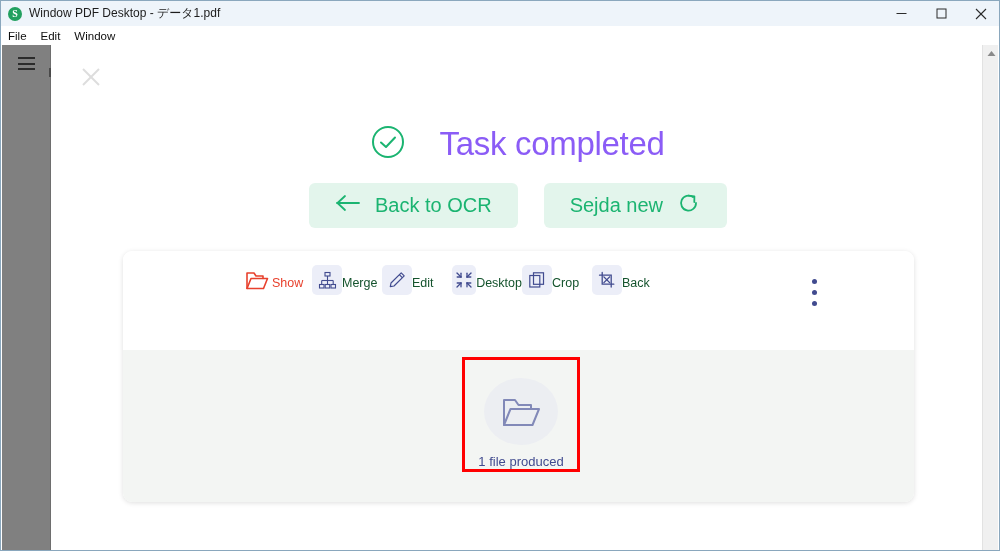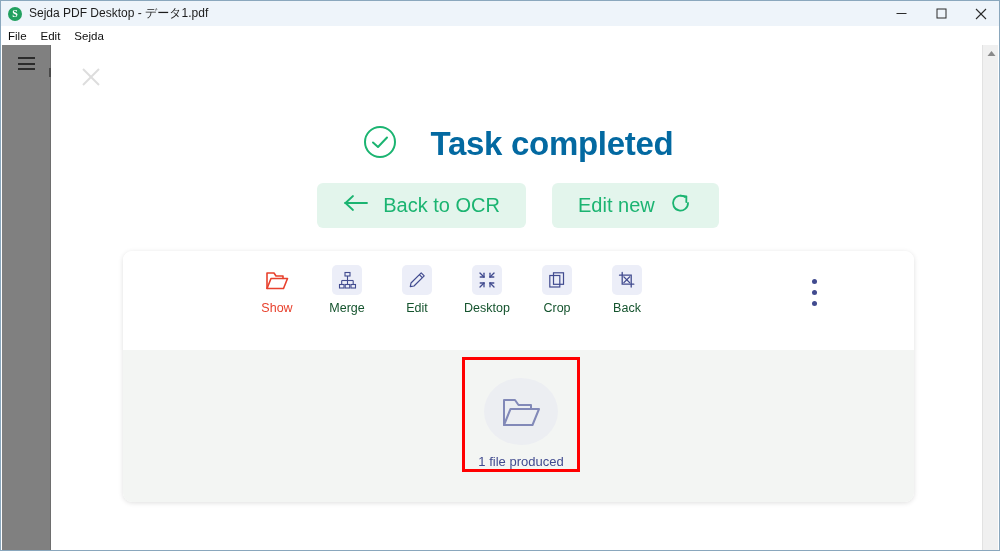--- a/index.html
+++ b/index.html
@@ -102,21 +102,21 @@
   }
 
   
   .heading-row {
     position: absolute; top: 80px; left: 0; width: 932px;
     display: flex; align-items: center; justify-content: center;
     gap: 18px;
   }
   .check-circle { flex: 0 0 auto; }
   .heading-text {
-    font-size: 33px; font-weight: bold; color: #0369a1;
+    font-size: 33px; font-weight: normal; color: #8b5cf6;
     letter-spacing: -0.3px;
     margin-left: 16px;
   }
 
   
   .actions {
     position: absolute; top: 138px; left: 0; width: 932px;
     display: flex; justify-content: center; gap: 26px;
   }
   .act-btn {
@@ -141,21 +141,21 @@
     overflow: hidden;
   }
   .card-top {
     height: 99px; background: #ffffff;
     display: flex; align-items: flex-start;
     padding-top: 14px;
     position: relative;
   }
   .tool {
     width: 70px;
-    display: flex; flex-direction: column; align-items: center;
+    display: flex; align-items: center;
     cursor: pointer;
   }
   .tool-ico {
     width: 30px; height: 30px; border-radius: 5px;
     background: #eceef8;
     display: flex; align-items: center; justify-content: center;
     margin-bottom: 6px;
   }
   .tool-ico.plain { background: transparent; }
   .tool-label {
@@ -208,21 +208,21 @@
     display: flex; align-items: center; justify-content: center;
   }
 </style>
 </head>
 <body>
 
 <div id="app-window">
 
   <div class="titlebar">
     <div class="app-logo">S</div>
-    <div class="title-text">Sejda PDF Desktop - データ1.pdf</div>
+    <div class="title-text">Window PDF Desktop - データ1.pdf</div>
     <div class="win-controls">
       <div class="win-btn">
         <svg width="11" height="11" viewBox="0 0 11 11">
           <line x1="0.5" y1="5.5" x2="10.5" y2="5.5" stroke="#2b2b2b" stroke-width="1"></line>
         </svg>
       </div>
       <div class="win-btn">
         <svg width="11" height="11" viewBox="0 0 11 11">
           <rect x="1" y="1" width="9" height="9" fill="none" stroke="#2b2b2b" stroke-width="1"></rect>
         </svg>
@@ -232,21 +232,21 @@
           <line x1="1" y1="1" x2="11" y2="11" stroke="#2b2b2b" stroke-width="1.1"></line>
           <line x1="11" y1="1" x2="1" y2="11" stroke="#2b2b2b" stroke-width="1.1"></line>
         </svg>
       </div>
     </div>
   </div>
 
   <div class="menubar">
     <div class="menu-item">File</div>
     <div class="menu-item">Edit</div>
-    <div class="menu-item">Sejda</div>
+    <div class="menu-item">Window</div>
   </div>
 
   <div class="blue-strip"></div>
 
   <div class="sidebar">
     <div class="hamburger">
       <span></span>
         <span></span>
         <span></span>
     </div>
@@ -277,21 +277,21 @@
         <span>
           <svg width="26" height="18" viewBox="0 0 26 18">
             <line x1="2" y1="9" x2="24" y2="9" stroke="#1bb471" stroke-width="1.8" stroke-linecap="round"></line>
             <polyline points="10,2 2.5,9 10,16" fill="none" stroke="#1bb471" stroke-width="1.8" stroke-linecap="round" stroke-linejoin="round"></polyline>
           </svg>
         </span>
         <span>Back to OCR</span>
       </button>
 
       <button class="act-btn">
-        <span>Edit new</span>
+        <span>Sejda new</span>
         <span>
           <svg width="24" height="24" viewBox="0 0 24 24">
             <path d="M19 12 A7.5 7.5 0 1 1 16 6.1" fill="none" stroke="#1bb471" stroke-width="1.8" stroke-linecap="round"></path>
             <polyline points="11.5,4.6 17.4,5.3 17.3,11" fill="none" stroke="#1bb471" stroke-width="1.8" stroke-linecap="round" stroke-linejoin="round"></polyline>
           </svg>
         </span>
       </button>
     </div>
 
     <div class="card">

